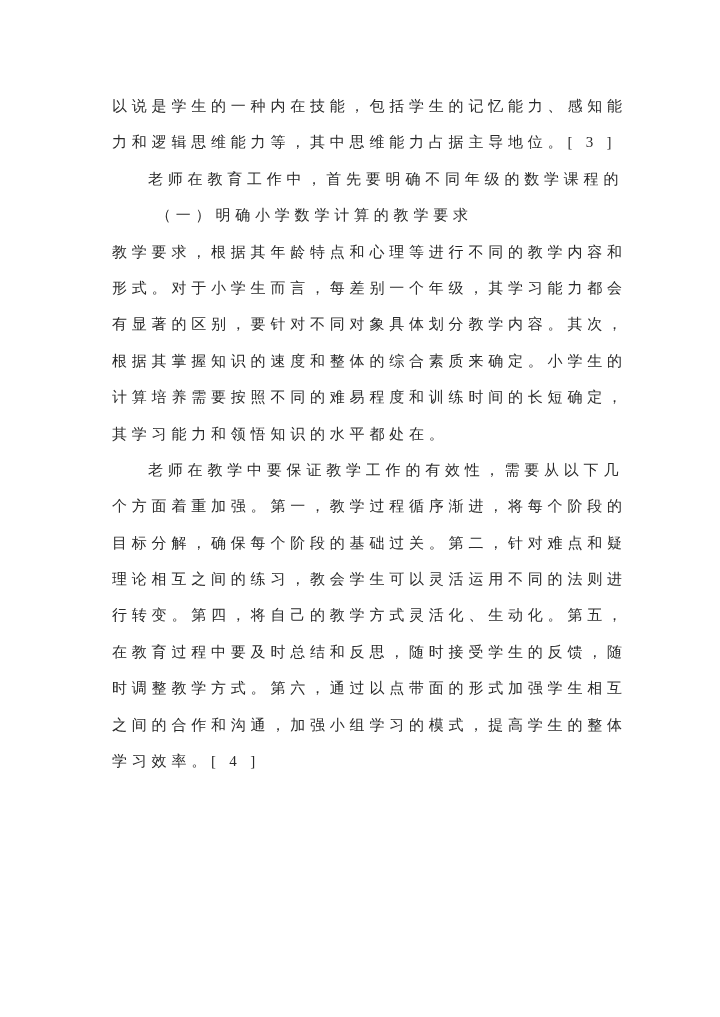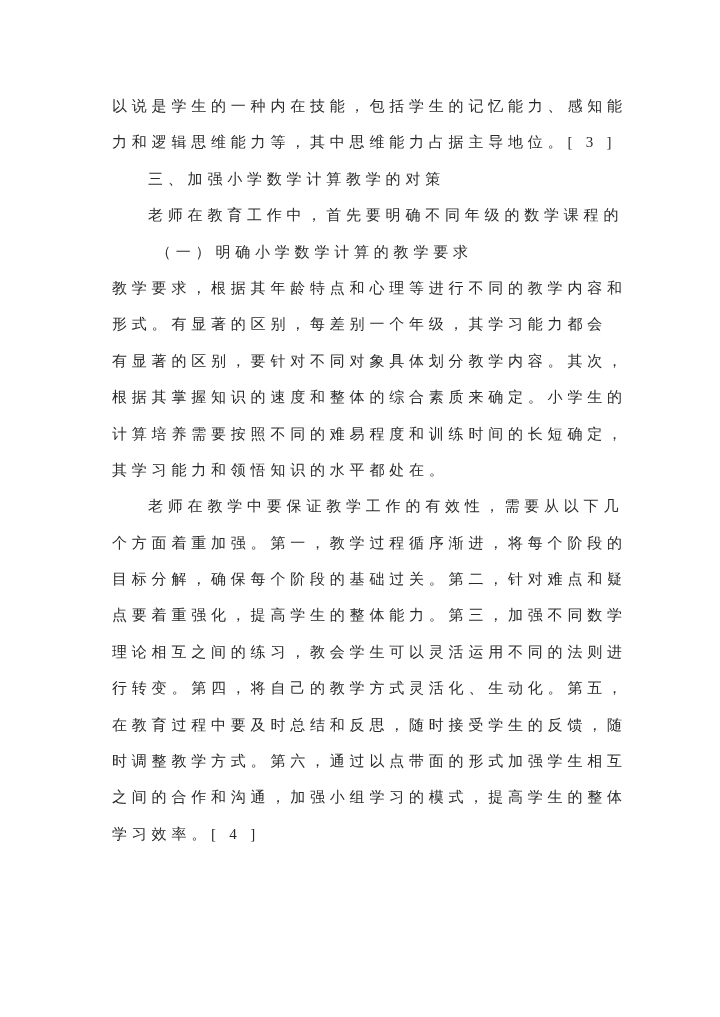--- a/index.html
+++ b/index.html
@@ -13,32 +13,30 @@
   .line { white-space: nowrap; height: 36.4px; }
   .ind2 { padding-left: 36px; }
   .ind-sub { padding-left: 44px; }
 </style>
 </head>
 <body>
 
 <div class="page">
   <div class="line">以说是学生的一种内在技能，包括学生的记忆能力、感知能</div>
   <div class="line">力和逻辑思维能力等，其中思维能力占据主导地位。[ 3 ]</div>
-  <div class="line ind2">三、加强小学数学计算教学的对策</div>
   <div class="line ind2">老师在教育工作中，首先要明确不同年级的数学课程的</div>
   <div class="line ind-sub">（一）明确小学数学计算的教学要求</div>
   <div class="line">教学要求，根据其年龄特点和心理等进行不同的教学内容和</div>
-  <div class="line">形式。有显著的区别，每差别一个年级，其学习能力都会</div>
+  <div class="line">形式。对于小学生而言，每差别一个年级，其学习能力都会</div>
   <div class="line">有显著的区别，要针对不同对象具体划分教学内容。其次，</div>
   <div class="line">根据其掌握知识的速度和整体的综合素质来确定。小学生的</div>
   <div class="line">计算培养需要按照不同的难易程度和训练时间的长短确定，</div>
   <div class="line">其学习能力和领悟知识的水平都处在。</div>
   <div class="line ind2">老师在教学中要保证教学工作的有效性，需要从以下几</div>
   <div class="line">个方面着重加强。第一，教学过程循序渐进，将每个阶段的</div>
   <div class="line">目标分解，确保每个阶段的基础过关。第二，针对难点和疑</div>
-  <div class="line">点要着重强化，提高学生的整体能力。第三，加强不同数学</div>
   <div class="line">理论相互之间的练习，教会学生可以灵活运用不同的法则进</div>
   <div class="line">行转变。第四，将自己的教学方式灵活化、生动化。第五，</div>
   <div class="line">在教育过程中要及时总结和反思，随时接受学生的反馈，随</div>
   <div class="line">时调整教学方式。第六，通过以点带面的形式加强学生相互</div>
   <div class="line">之间的合作和沟通，加强小组学习的模式，提高学生的整体</div>
   <div class="line">学习效率。[ 4 ]</div>
 </div>
 
 </body></html>

